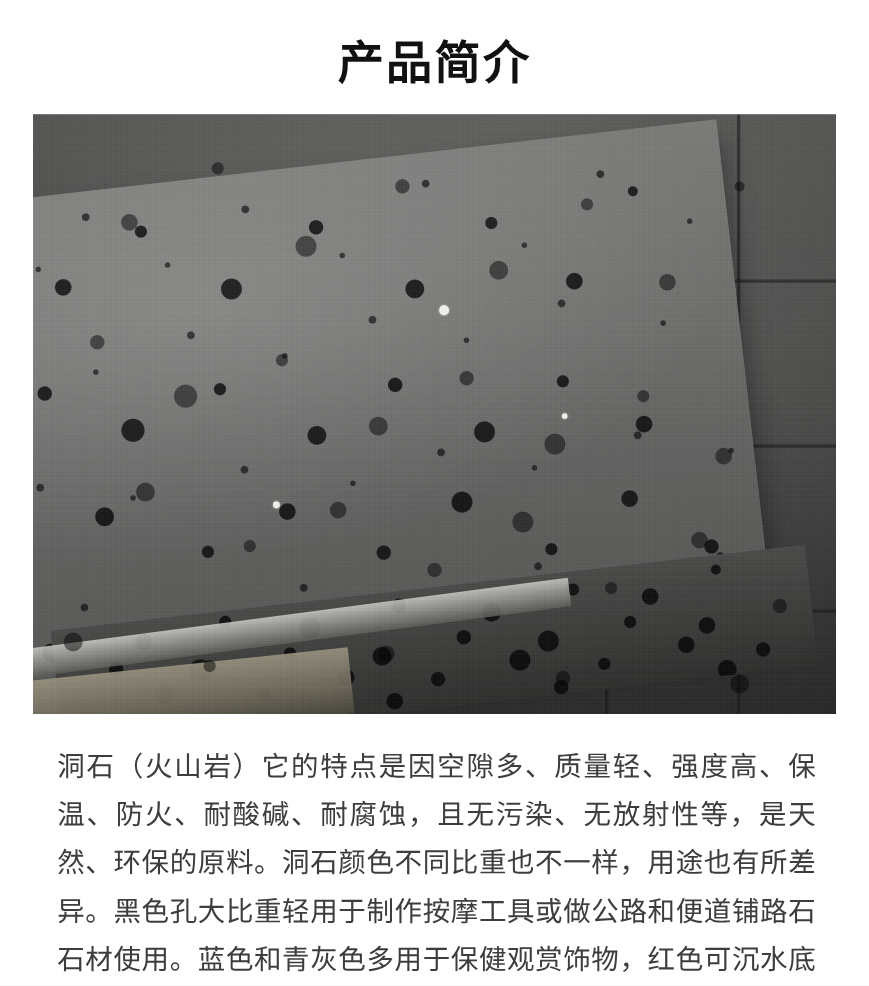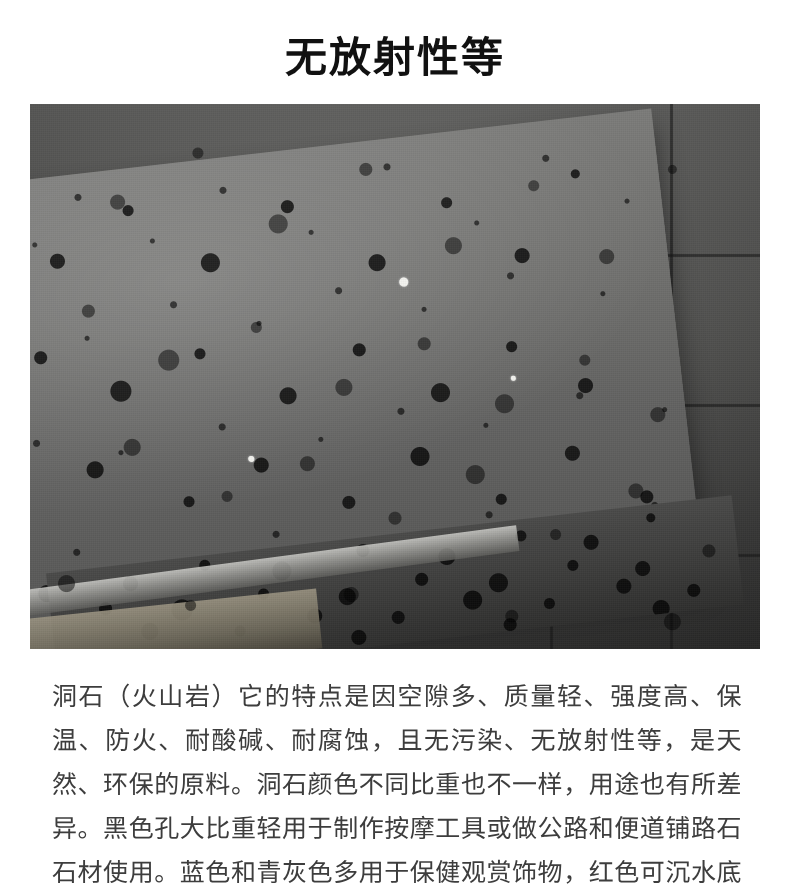--- a/index.html
+++ b/index.html
@@ -199,21 +199,21 @@
     text-align: justify;
     letter-spacing: 0.5px;
     font-family: "DejaVu Sans", "Liberation Sans", sans-serif;
   }
 </style>
 </head>
 <body>
 
 <div class="page">
 
-  <h1 class="title">无放射性等</h1>
+  <h1 class="title">产品简介</h1>
 
   <div class="photo-wrap">
     <div class="photo">
 
       <div class="seam h" style="left:470px; top:150px; width:300px;"></div>
       <div class="seam h" style="left:470px; top:300px; width:300px;"></div>
       <div class="seam h" style="left:470px; top:450px; width:300px;"></div>
       <div class="seam v" style="left:640px; top:0px; height:545px;"></div>
       <div class="seam v" style="left:520px; top:300px; height:245px;"></div>
 

